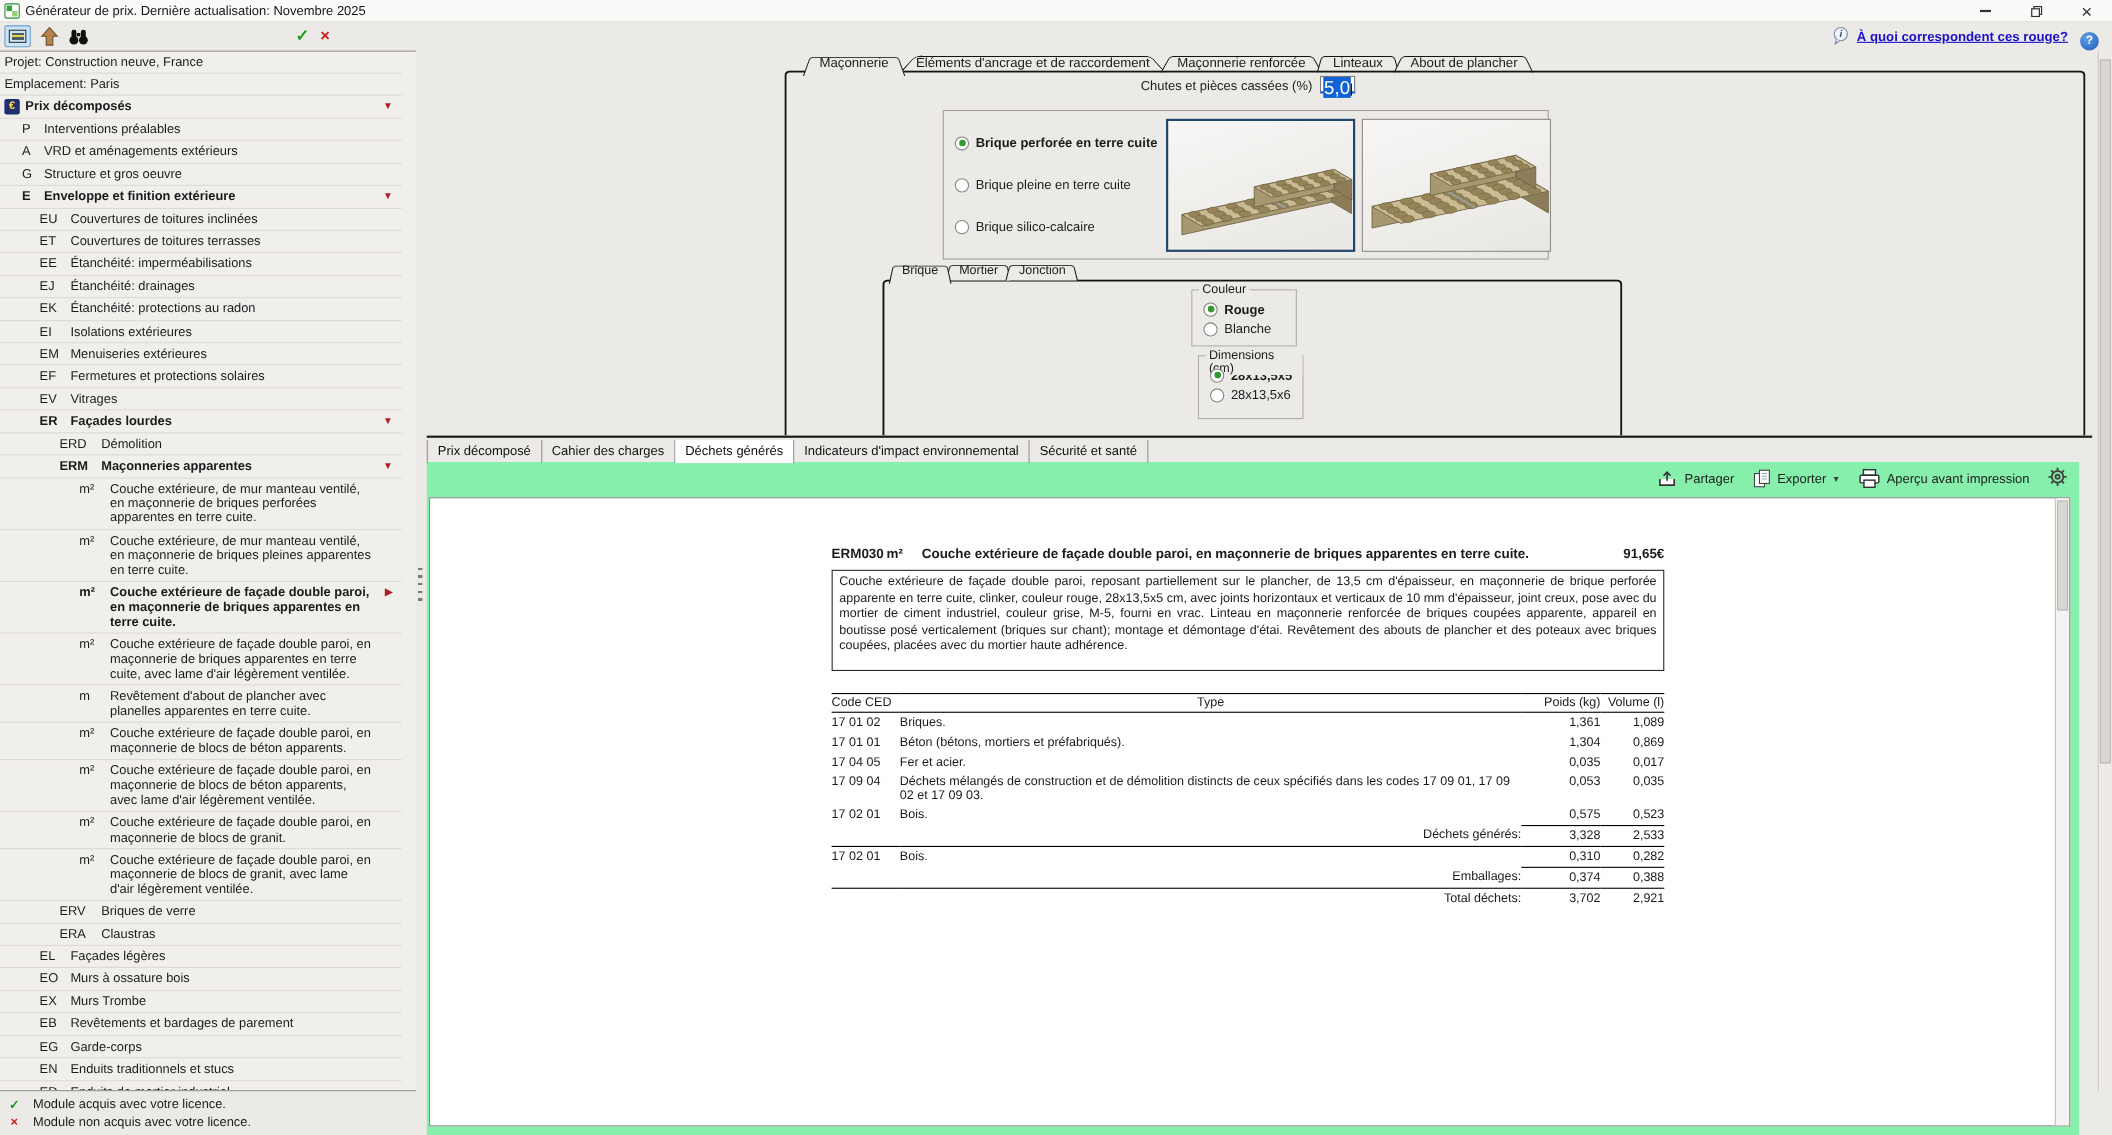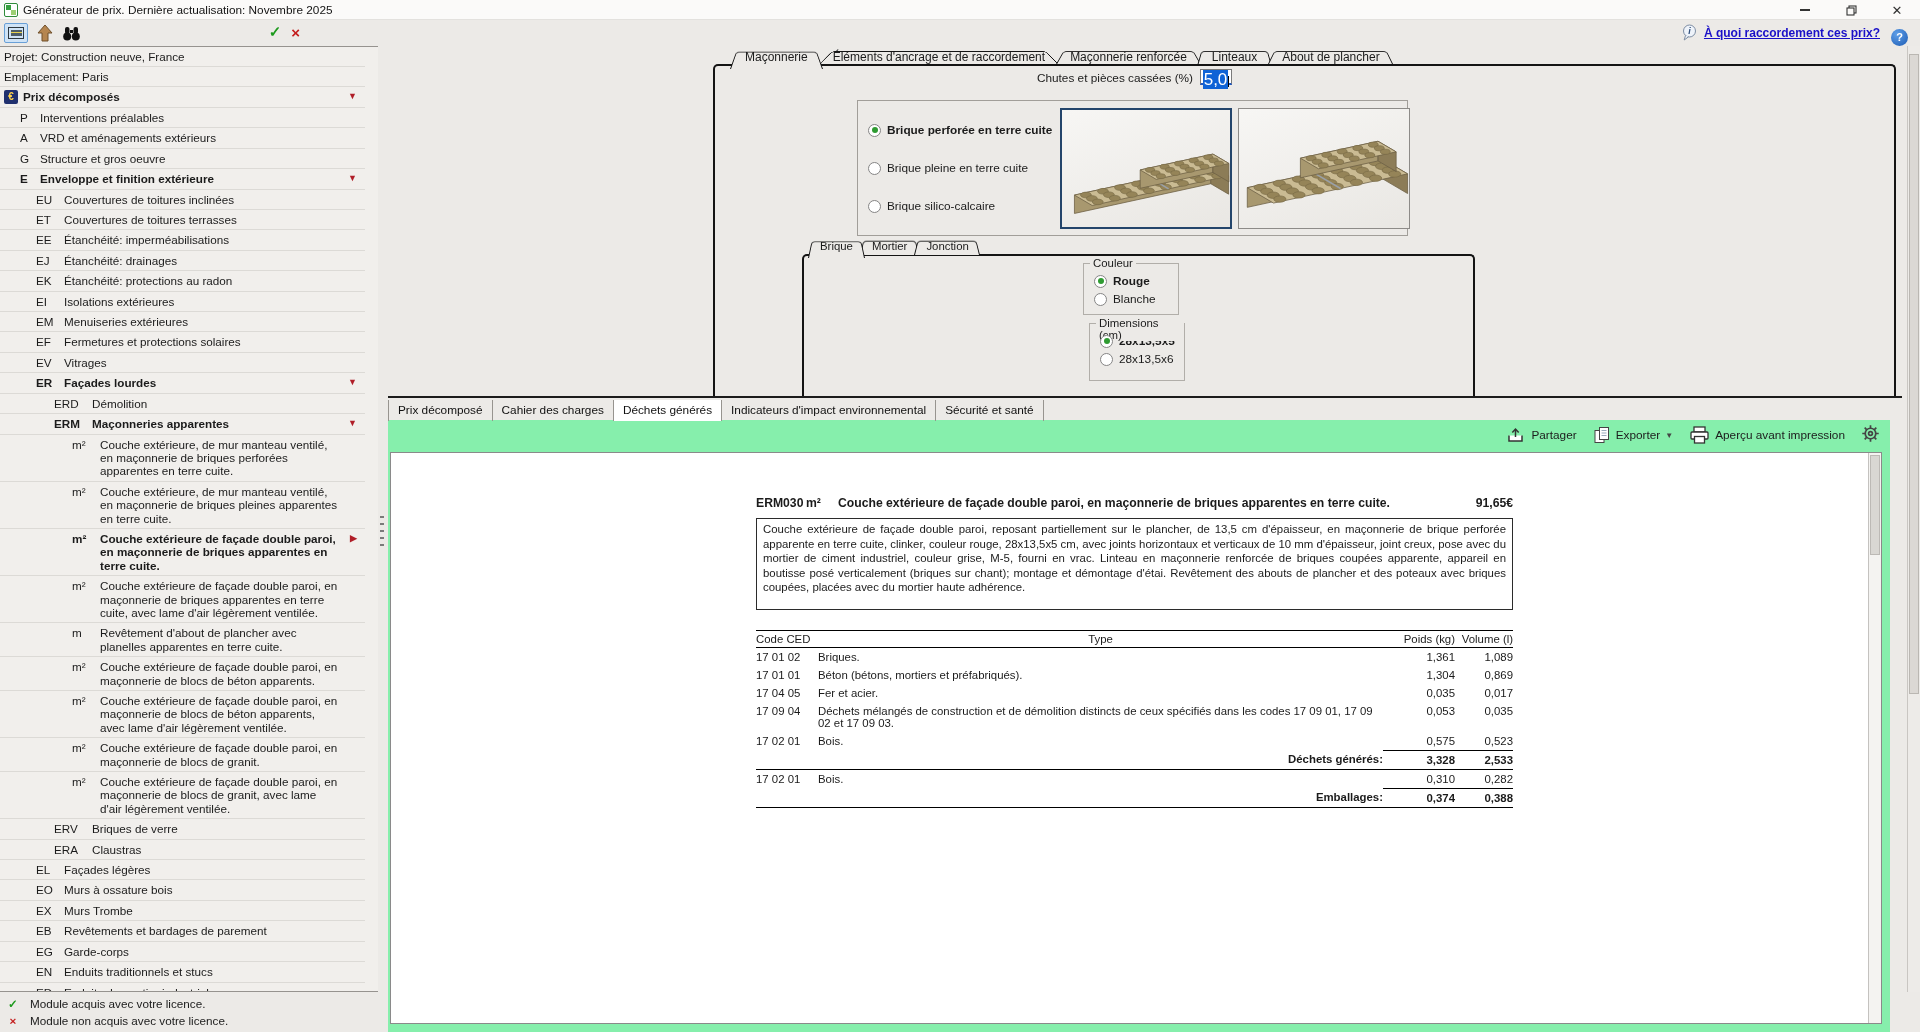--- a/index.html
+++ b/index.html
@@ -108,21 +108,21 @@
   .dochead .dtitle { flex:1; } .dochead .dprice { width:60px; text-align:right; }
   .descbox { margin-top:8px; border:1px solid #2b2b2b; padding:3px 6px 14px; font-size:11.4px; line-height:14.6px; text-align:justify; }
 
   table.waste { border-collapse:collapse; table-layout:fixed; width:757px; font-size:11.4px; margin-top:20px; }
   table.waste td { padding:3px 0; vertical-align:top; }
   table.waste thead td { border-top:1.2px solid #000; border-bottom:1.6px solid #000; padding:2px 0; }
   .thc { text-align:center; }
   .num { text-align:right; }
   tr.rule .num { border-top:1px solid #000; }
   tr.full td { border-bottom:1.2px solid #000; }
-  tr.sub td { font-weight:bold; }
+  tr.sub td { font-weight:normal; }
   .slabel { text-align:right; padding-right:14px; }
   td.ctype { padding-right:10px; }
 
   
   .pane-handle { position:absolute; left:380px; top:516px; width:4px; height:34px; background:repeating-linear-gradient(#7a7a7a 0 2px, transparent 2px 7px); }
 </style>
 </head>
 <body>
 
 <div class="titlebar">
@@ -357,21 +357,21 @@
     </div>
   </div>
 
 <div class="editor">
   <div class="info-row">
     <svg width="17" height="17" viewBox="0 0 17 17">
         <circle cx="8.5" cy="7" r="6" fill="#eef3fa" stroke="#7d8da3"></circle>
         <path d="M4.5 11.5 3.2 16l4.3-3.2" fill="#eef3fa" stroke="#7d8da3"></path>
         <text x="8.5" y="10" font-size="9" text-anchor="middle" fill="#31507c" font-style="italic" font-weight="bold">i</text>
       </svg>
-    <a class="pricelink" href="#">À quoi raccordement ces prix?</a>
+    <a class="pricelink" href="#">À quoi correspondent ces rouge?</a>
   </div>
   <span class="qbtn">?</span>
 
   <div class="ttabs" id="etabs">
       <div class="ttab active"><span>Maçonnerie</span></div>
       <div class="ttab"><span>Éléments d'ancrage et de raccordement</span></div>
       <div class="ttab"><span>Maçonnerie renforcée</span></div>
       <div class="ttab"><span>Linteaux</span></div>
       <div class="ttab"><span>About de plancher</span></div>
     </div>
@@ -644,20 +644,25 @@
                 <td>17 02 01</td>
                 <td class="ctype">Bois.</td>
                 <td class="num">0,310</td>
                 <td class="num">0,282</td>
               </tr>
               <tr class="sub rule full">
                 <td class="slabel" colspan="2">Emballages:</td>
                 <td class="num">0,374</td>
                 <td class="num">0,388</td>
               </tr>
+              <tr class="sub">
+                <td class="slabel" colspan="2">Total déchets:</td>
+                <td class="num">3,702</td>
+                <td class="num">2,921</td>
+              </tr>
             </tbody>
         </table>
       </div>
       <div class="page-scroll">
           <div class="page-thumb"></div>
         </div>
     </div>
   </div>
 </div>
 

